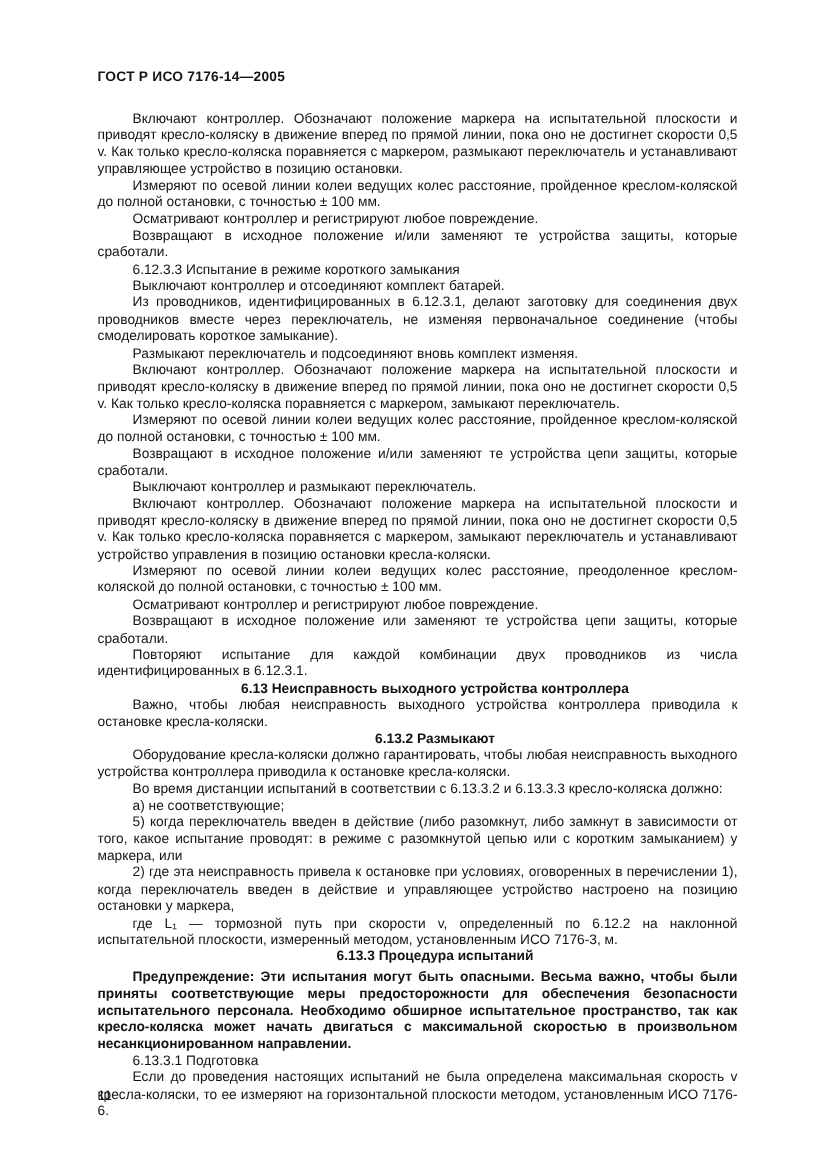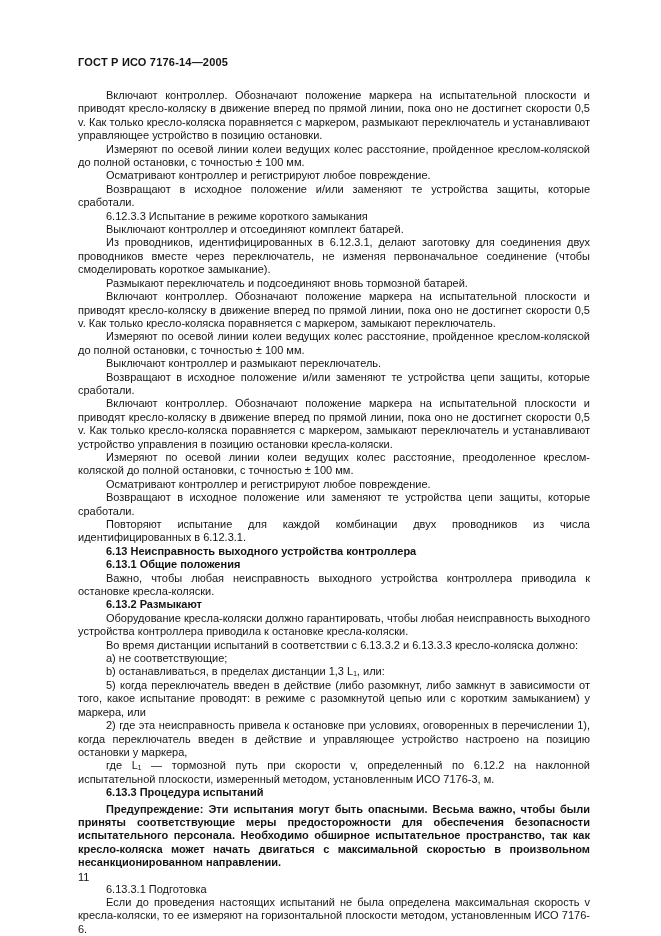--- a/index.html
+++ b/index.html
@@ -33,28 +33,27 @@
     font-size: 11px;
     line-height: 13.4px;
     text-align: justify;
   }
   .content p {
     margin: 0;
     text-indent: 28px;
   }
   .content p.heading {
     font-weight: bold;
-    text-align: left;
+    text-align: center;
   }
   .content p.warning {
     font-weight: bold;
     margin-top: 3px;
   }
   .content p.space-before {
-    margin-top: 13px;
   }
   .page-number {
     position: absolute;
     left: 78px;
     top: 871px;
     font-size: 11px;
   }
 </style>
 </head>
 <body>
@@ -63,38 +62,36 @@
   <div class="doc-header">ГОСТ Р ИСО 7176-14—2005</div>
 
   <div class="content">
       <p class="body">Включают контроллер. Обозначают положение маркера на испытательной плоскости и приводят кресло-коляску в движение вперед по прямой линии, пока оно не достигнет скорости 0,5 v. Как только кресло-коляска поравняется с маркером, размыкают переключатель и устанавливают управляющее устройство в позицию остановки.</p>
       <p class="body">Измеряют по осевой линии колеи ведущих колес расстояние, пройденное креслом-коляской до полной остановки, с точностью ± 100 мм.</p>
       <p class="body">Осматривают контроллер и регистрируют любое повреждение.</p>
       <p class="body">Возвращают в исходное положение и/или заменяют те устройства защиты, которые сработали.</p>
       <p class="body">6.12.3.3  Испытание в режиме короткого замыкания</p>
       <p class="body">Выключают контроллер и отсоединяют комплект батарей.</p>
       <p class="body">Из проводников, идентифицированных в 6.12.3.1, делают заготовку для соединения двух проводников вместе через переключатель, не изменяя первоначальное соединение (чтобы смоделировать короткое замыкание).</p>
-      <p class="body">Размыкают переключатель и подсоединяют вновь тормозной батарей.</p>
+      <p class="body">Размыкают переключатель и подсоединяют вновь комплект изменяя.</p>
       <p class="body">Включают контроллер. Обозначают положение маркера на испытательной плоскости и приводят кресло-коляску в движение вперед по прямой линии, пока оно не достигнет скорости  0,5 v. Как только кресло-коляска поравняется с маркером, замыкают переключатель.</p>
       <p class="body">Измеряют по осевой линии колеи ведущих колес расстояние, пройденное креслом-коляской до полной остановки, с точностью ± 100 мм.</p>
+      <p class="body">Возвращают в исходное положение и/или заменяют те устройства цепи защиты, которые сработали.</p>
       <p class="body">Выключают контроллер и размыкают переключатель.</p>
-      <p class="body">Возвращают в исходное положение и/или заменяют те устройства цепи защиты, которые сработали.</p>
       <p class="body">Включают контроллер. Обозначают положение маркера на испытательной плоскости и приводят кресло-коляску в движение вперед по прямой линии, пока оно не достигнет скорости 0,5 v. Как только кресло-коляска поравняется с маркером, замыкают переключатель и устанавливают устройство управления в позицию остановки кресла-коляски.</p>
       <p class="body">Измеряют по осевой линии колеи ведущих колес расстояние, преодоленное креслом-коляской до полной остановки, с точностью ± 100 мм.</p>
       <p class="body">Осматривают контроллер и регистрируют любое повреждение.</p>
       <p class="body">Возвращают в исходное положение или заменяют те устройства цепи защиты, которые сработали.</p>
       <p class="body">Повторяют испытание для каждой комбинации двух проводников из числа идентифицированных в 6.12.3.1.</p>
       <p class="heading">6.13  Неисправность выходного устройства контроллера</p>
-      <p class="heading">6.13.1  Общие положения</p>
       <p class="body">Важно, чтобы любая неисправность выходного устройства контроллера приводила к остановке кресла-коляски.</p>
       <p class="heading">6.13.2  Размыкают</p>
       <p class="body">Оборудование кресла-коляски должно гарантировать, чтобы любая неисправность выходного устройства контроллера приводила к остановке кресла-коляски.</p>
       <p class="body">Во время дистанции испытаний в соответствии с 6.13.3.2 и 6.13.3.3 кресло-коляска должно:</p>
       <p class="body">a) не соответствующие;</p>
-      <p class="body">b) останавливаться, в пределах дистанции 1,3 L₁, или:</p>
       <p class="body">5) когда переключатель введен в действие (либо разомкнут, либо замкнут в зависимости от того, какое испытание проводят: в режиме с разомкнутой цепью или с коротким замыканием) у маркера, или</p>
       <p class="body">2) где эта неисправность привела к остановке при условиях, оговоренных в перечислении 1), когда переключатель введен в действие и управляющее устройство настроено на позицию остановки у маркера,</p>
       <p class="body">где L₁ — тормозной путь при скорости v, определенный по 6.12.2 на наклонной испытательной плоскости, измеренный методом, установленным ИСО 7176-3, м.</p>
       <p class="heading">6.13.3  Процедура испытаний</p>
       <p class="warning">Предупреждение: Эти испытания могут быть опасными. Весьма важно, чтобы были приняты соответствующие меры предосторожности для обеспечения безопасности испытательного персонала. Необходимо обширное испытательное пространство, так как кресло-коляска может начать двигаться с максимальной скоростью в произвольном несанкционированном направлении.</p>
       <p class="body space-before">6.13.3.1  Подготовка</p>
       <p class="body">Если до проведения настоящих испытаний не была определена максимальная скорость v кресла-коляски, то ее измеряют на горизонтальной плоскости методом, установленным ИСО 7176-6.</p>
     </div>
 
   <div class="page-number">11</div>

